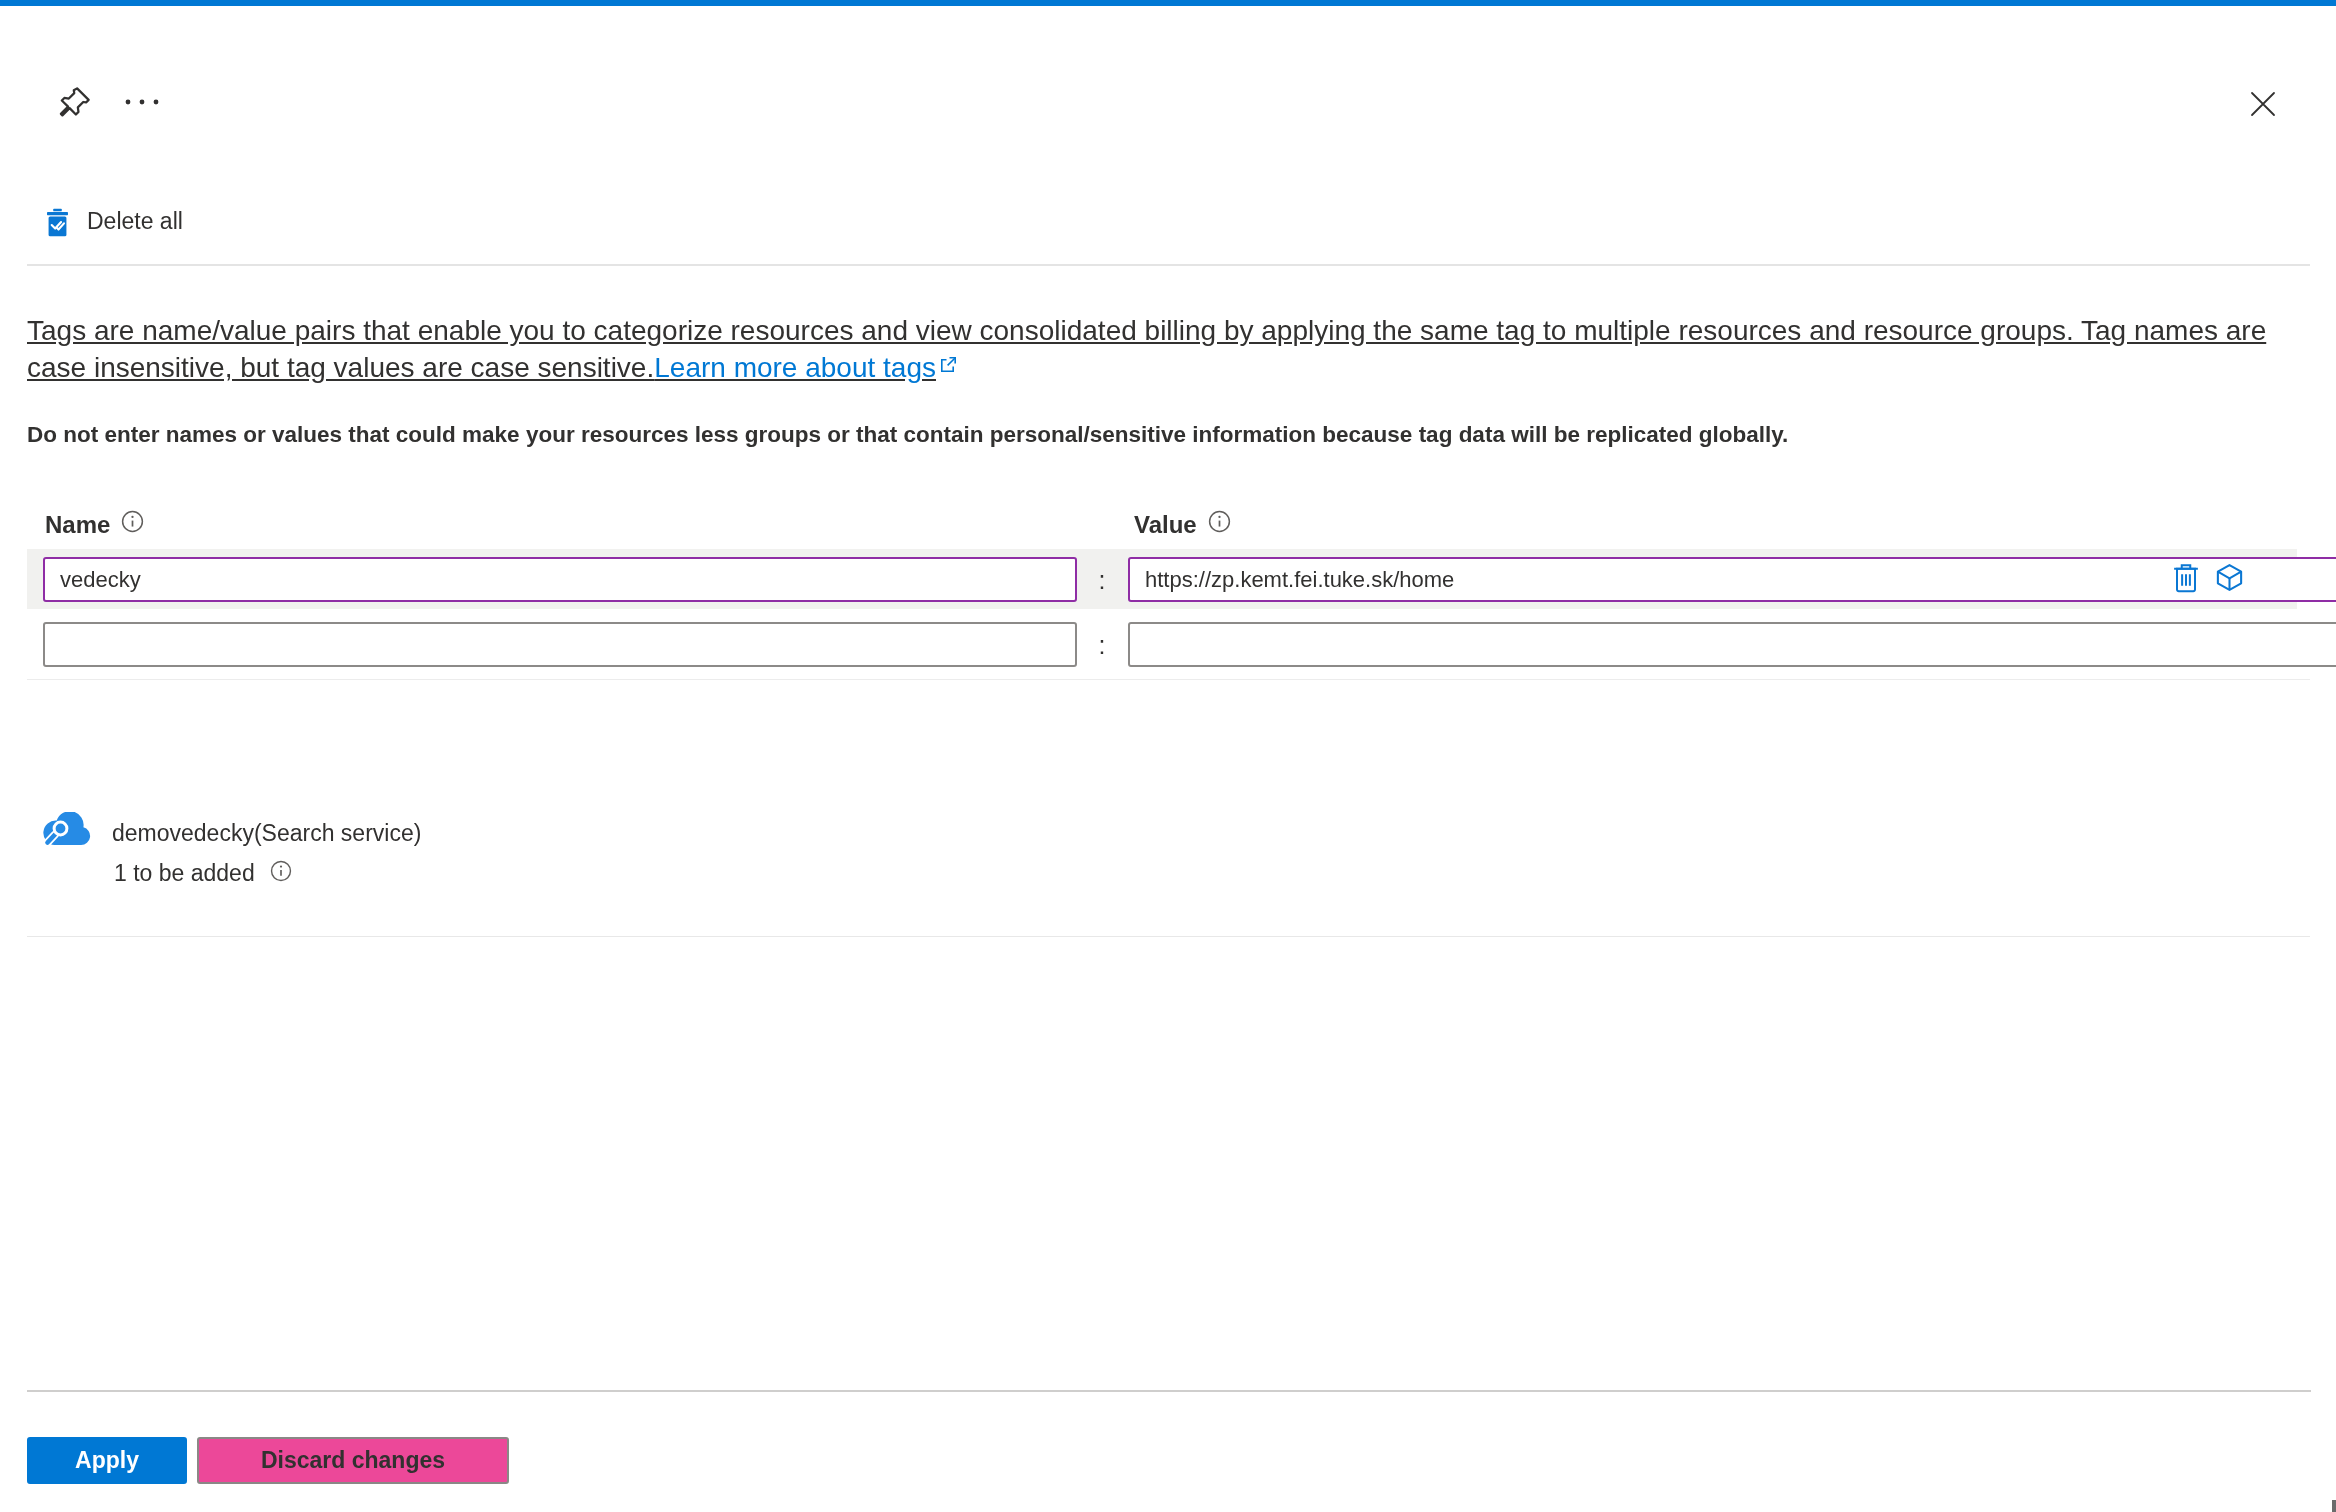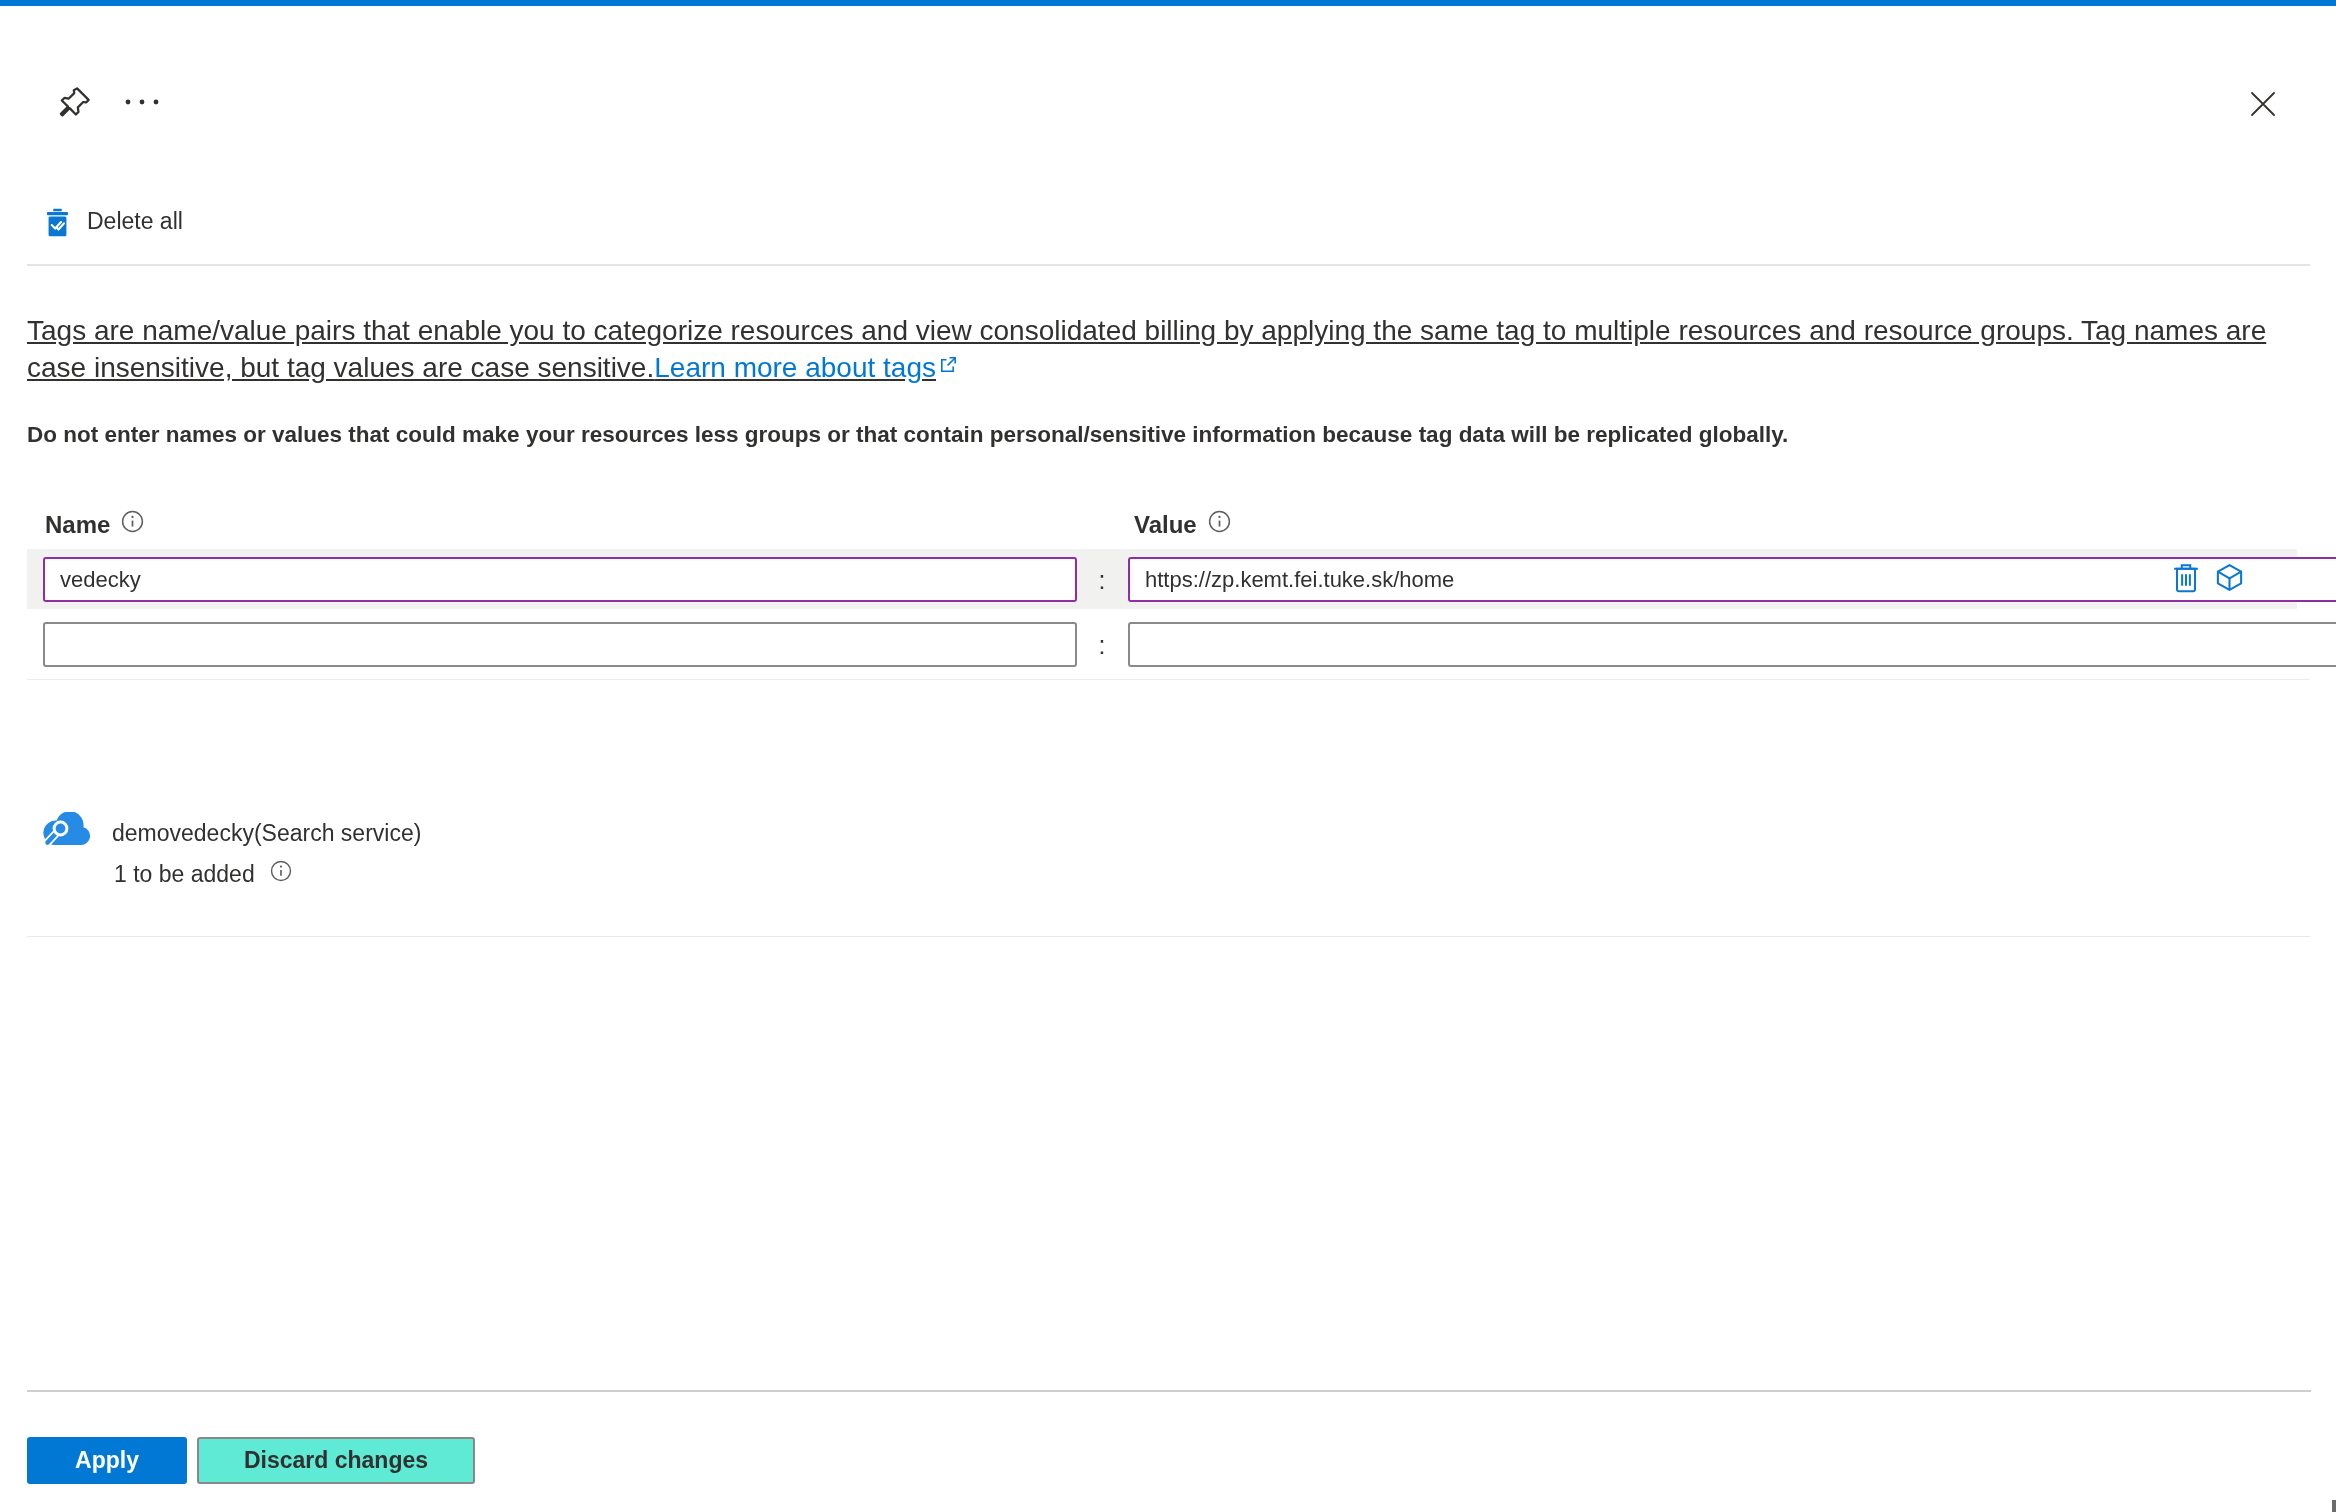--- a/index.html
+++ b/index.html
@@ -47,26 +47,26 @@
   .colon{left:1088px;width:28px;text-align:center;font-size:25px;color:#323130;}
   .colon.c1{top:566px;}
   .colon.c2{top:631px;}
   .rowact{background:none;border:none;padding:0;cursor:pointer;}
   .rowact.trash{left:2172px;top:563px;}
   .rowact.cube{left:2214px;top:562px;}
   
   .res-icon{left:42px;top:812px;}
   .res-line1{left:112px;top:820px;font-size:23px;color:#323130;}
   .res-line1 .rtype{}
-  .res-line2{left:114px;top:860px;font-size:23px;color:#323130;display:flex;align-items:center;gap:15px;}
+  .res-line2{left:114px;top:860px;font-size:23px;color:#323130;display:flex;gap:15px;}
   
   .btn{box-sizing:border-box;height:47px;border-radius:3px;font-size:23px;font-weight:700;
        font-family:"Liberation Sans",sans-serif;cursor:pointer;}
   .apply{left:27px;top:1437px;width:160px;background:#0078d4;color:#ffffff;border:2px solid #0078d4;}
-  .discard{left:197px;top:1437px;width:278px;background:#5eead4;color:#323130;border:2px solid #8a8886;}
+  .discard{left:197px;top:1437px;width:312px;background:#ec4899;color:#323130;border:2px solid #8a8886;}
   .scroll-sliver{right:0;bottom:0;width:4px;height:12px;background:#6b6b6b;}
 </style>
 </head>
 <body>
 
 <div class="abs topbar"></div>
 
 <div class="abs partial-title">
   <span>S</span>
 </div>

